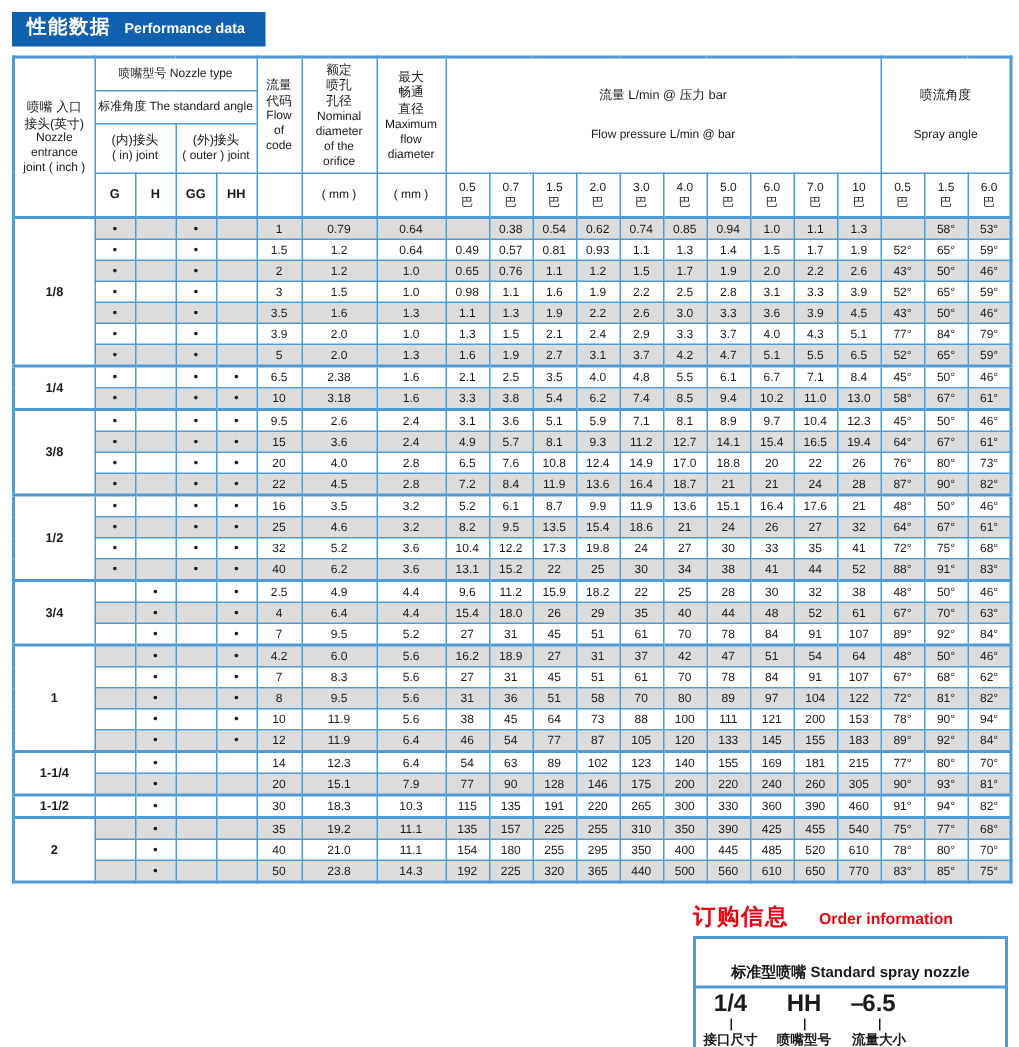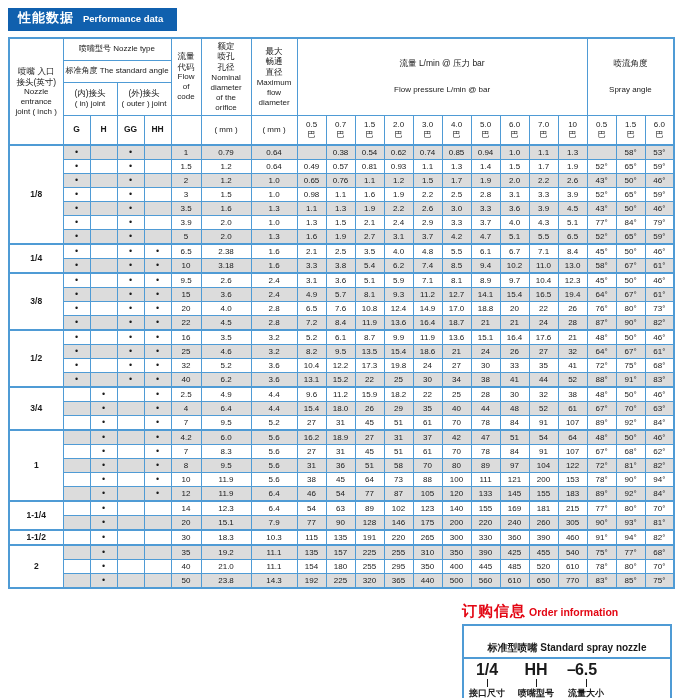--- a/index.html
+++ b/index.html
@@ -19,21 +19,21 @@
   .perf thead .zh { font-size: 8.5px; }
   .perf thead .sp { margin-top: 16px; }
   .perf tbody td { font-size: 8px; height: 13.5px; line-height: 13px; padding: 0; }
   .perf tr.alt td { background: #dcdcdc; }
   .perf td.inlet-cell { background: #fff !important; font-weight: bold; font-size: 8.5px; }
   .perf tr.group-first td { border-top: 2px solid #4f9bd5; }
   .perf td.dot-cell { font-size: 9px; line-height: 11px; }
   .joint-code-header { font-weight: bold !important; font-size: 8.5px !important; }
 
   .order-section { margin: 13px 0 0 462px; width: 210px; }
-  .order-title { display: flex; align-items: baseline; gap: 3px; color: #e30613; }
+  .order-title { display: flex; align-items: baseline; gap: 20px; color: #e30613; }
   .order-title-zh { font-size: 15px; font-weight: bold; letter-spacing: 1px; }
   .order-title-en { font-size: 10.5px; font-weight: bold; }
   .order-box { margin-top: 3px; border: 2px solid #4f9bd5; background: #fff; height: 106px; }
   .order-box-header { text-align: center; font-size: 10px; font-weight: bold;
     padding: 15px 0 2px 0; border-bottom: 2px solid #4f9bd5; }
   .order-cols { position: relative; display: flex; padding: 2px 0 0 0; }
   .order-col { display: flex; flex-direction: column; align-items: center; }
   .order-col:nth-child(1) { width: 64px; }
   .order-col:nth-child(2) { width: 46px; }
   .order-col:nth-child(3) { width: 52px; }

